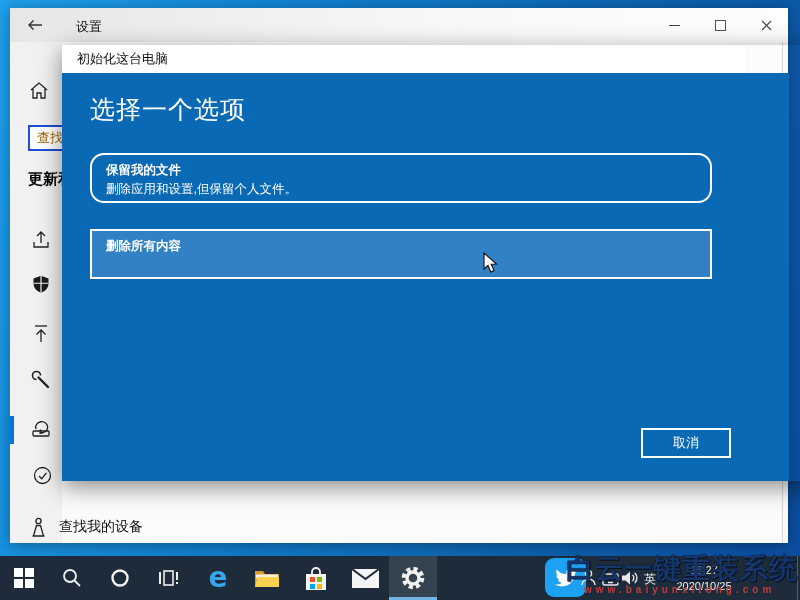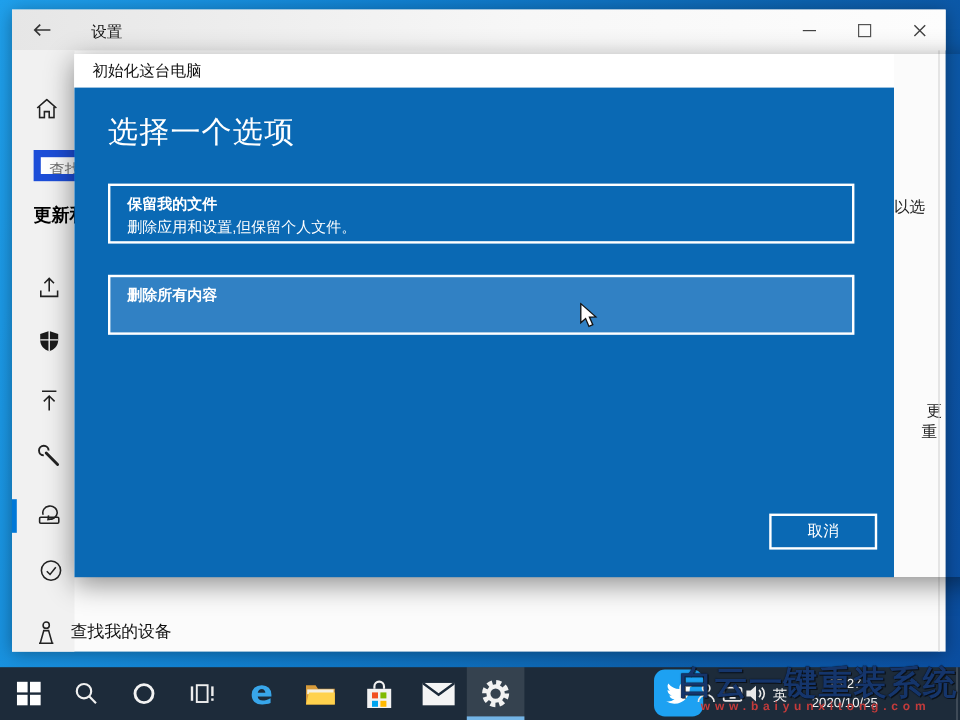--- a/index.html
+++ b/index.html
@@ -10,37 +10,37 @@
   
   .win{left:10px;top:8px;width:778px;height:535px;background:#fbfbfb;box-shadow:0 2px 14px rgba(0,0,0,.35);}
   .titlebar{left:0;top:0;width:778px;height:34px;background:linear-gradient(to right,#e6e6e6,#f7f7f7 55%,#fdfdfd);}
   .backbtn{left:8px;top:4px;width:34px;height:26px;display:flex;align-items:center;justify-content:center;}
   .wintitle{left:66px;top:10px;font-size:13px;color:#111;}
   .ctrl{top:0;width:45px;height:34px;display:flex;align-items:center;justify-content:center;}
   .minbar{width:11px;height:0;border-top:1px solid #444;}
   .maxbox{width:9px;height:9px;border:1px solid #555;}
   .sidebar{left:0;top:34px;width:52px;height:501px;background:#f1f1f1;}
   .side-ic{left:20px;width:22px;height:22px;}
-  .searchbox{left:18px;top:83px;width:46px;height:26px;background:#fff;border:6px solid #1d4ed8;
-    font-size:13px;color:#737373;line-height:22px;padding-left:7px;box-sizing:border-box;overflow:hidden;white-space:nowrap;}
+  .searchbox{left:18px;top:83px;width:46px;height:26px;background:#fff;border:2px solid #1d4ed8;
+    font-size:13px;color:#a16207;line-height:22px;padding-left:7px;box-sizing:border-box;overflow:hidden;white-space:nowrap;}
   .cattitle{left:18px;top:128px;font-size:15px;font-weight:bold;color:#000;white-space:nowrap;}
   .accentbar{left:0;top:374px;width:4px;height:28px;background:#0078d7;}
   .finditem{left:18px;top:470px;width:170px;height:30px;display:flex;align-items:center;gap:10px;}
   .findlabel{font-size:14px;color:#111;white-space:nowrap;}
   .partial{font-size:13px;color:#222;white-space:nowrap;}
   .recovhead{left:350px;top:473px;font-size:17px;color:#1a1a1a;}
   .cleanlink{left:350px;top:515px;font-size:13px;color:#0063b1;text-decoration:none;white-space:nowrap;}
   .scrollline{left:772px;top:34px;width:1px;height:501px;background:#d6d6d6;}
   
   .dialog{left:62px;top:45px;width:763px;height:436px;box-shadow:0 6px 22px rgba(0,0,0,.45);}
   .dlg-head{left:0;top:0;width:683px;height:28px;background:#fff;font-size:13px;color:#111;line-height:28px;padding-left:15px;box-sizing:border-box;}
-  .dlg-body{left:0;top:28px;width:683px;height:408px;background:#0a69b4;}
+  .dlg-body{left:0;top:28px;width:683px;height:408px;background:#0a69b4;padding-left:44px;}
   .dlg-title{left:28px;top:20px;font-size:25px;font-weight:300;color:#fff;letter-spacing:1px;}
   .optbox{left:28px;width:622px;height:50px;border:2px solid #fff;box-sizing:border-box;padding:6px 14px;color:#fff;cursor:pointer;}
-  .opt1{top:80px;background:transparent;}
+  .opt1{top:80px;background:transparent;border-radius:14px;}
   .opt2{top:156px;background:#3181c4;}
   .opt-t{font-size:12.5px;font-weight:bold;line-height:19px;}
   .opt-d{font-size:12.5px;line-height:19px;}
   .cancelbtn{left:579px;top:355px;width:90px;height:30px;border:2px solid #fff;box-sizing:border-box;
     color:#fff;font-size:13px;display:flex;align-items:center;justify-content:center;cursor:pointer;background:transparent;}
   
   .taskbar{left:0;top:556px;width:800px;height:44px;background:#1d2b3a;z-index:10;}
   .tbi{top:0;width:44px;height:44px;display:flex;align-items:center;justify-content:center;}
   .edge-e{font-size:28px;font-weight:bold;color:#38a6ea;font-family:"DejaVu Sans",sans-serif;line-height:1;}
   .active-app{left:389px;top:0;width:48px;height:44px;background:rgba(255,255,255,.11);}

